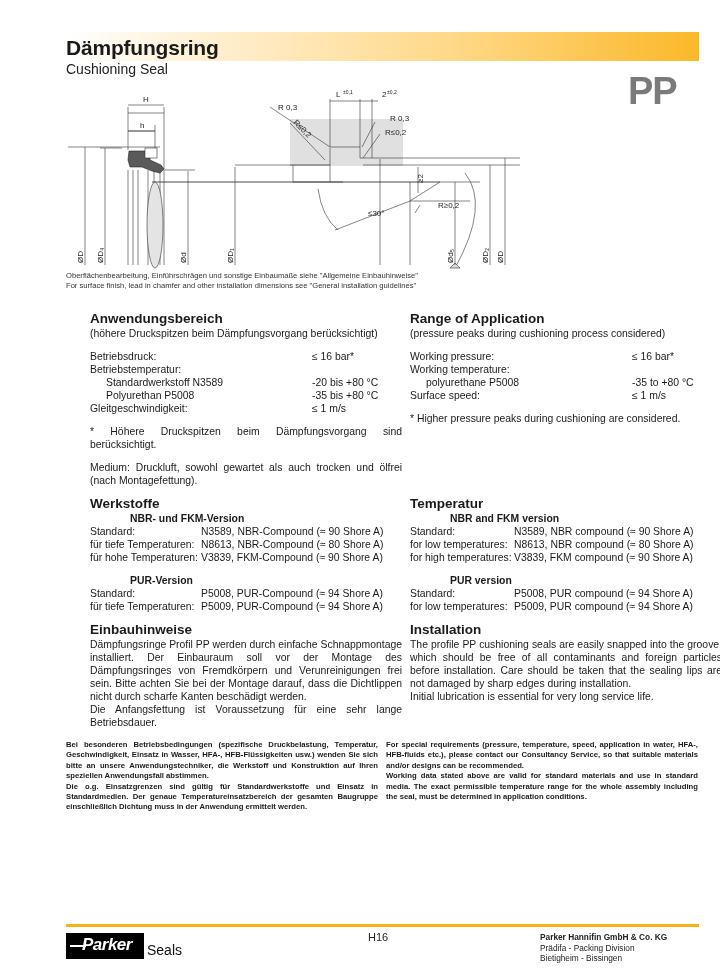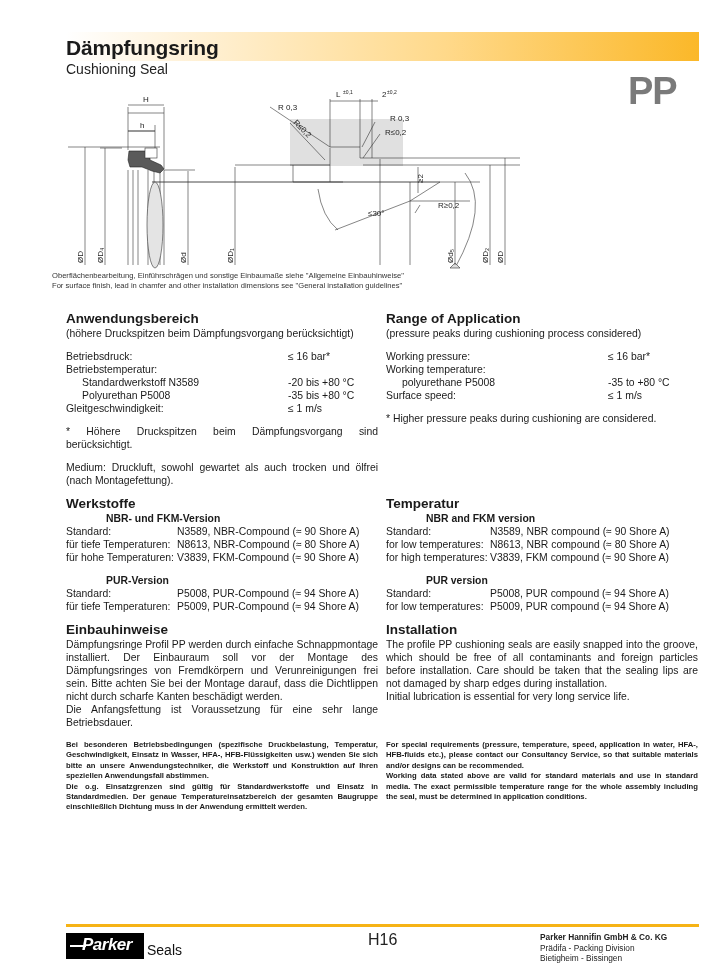--- a/index.html
+++ b/index.html
@@ -10,24 +10,24 @@
   
   .header-band { left:66px; top:32px; width:633px; height:29px;
     background:linear-gradient(to right, #ffffff 0%, #fff1d6 20%, #ffd98a 60%, #fbb829 100%); }
   .title-de { left:66px; top:36px; font-size:21px; font-weight:bold; color:#1a1a1a; letter-spacing:-0.2px; }
   .title-en { left:66px; top:61px; font-size:14px; color:#222; }
   .profile-code { left:628px; top:30px; font-size:38px; font-weight:bold; color:#7a7a7a; letter-spacing:-1px;margin-top:40px; }
 
   
   .drawing { left:60px; top:85px; width:460px; height:185px; }
   .drawing text { font-family:"Liberation Sans", sans-serif; font-size:8px; fill:#222; }
-  .note { left:52px; top:271px; font-size:7.6px; line-height:10px; color:#333; }
+  .note { left:66px; top:271px; font-size:7.6px; line-height:10px; color:#333; }
 
   
-  .col { width:312px; font-size:10.4px; line-height:13px; }
+  .col { width:312px; font-size:10.4px; line-height:13px;margin-left:24px; }
   .col-left { left:66px; }
   .col-right { left:386px; }
   h2.sec { margin:0; font-size:13.5px; font-weight:bold; line-height:16px; }
   .sub { margin:0; }
   .kv { display:flex; }
   .kv .k { width:222px; }
   .kv .k.indent { padding-left:16px; width:206px; }
   .gap { height:10px; }
   .just { text-align:justify; margin:0; }
   h3.subh { margin:0; font-size:10.4px; font-weight:bold;padding-left:40px; }
@@ -36,21 +36,21 @@
   .col-right .mrow .mk { width:104px; }
 
   .fine { font-size:7.7px; line-height:10.4px; font-weight:bold; text-align:justify; width:312px; }
 
   
   .footer-rule { left:66px; top:924px; width:633px; height:3px; background:#f6b315; }
   .logo-box { left:66px; top:933px; width:78px; height:26px; background:#000; }
   .logo-line { left:70px; top:945px; width:16px; height:2px; background:#fff; }
   .logo-text { left:82px; top:935px; font-size:17px; font-weight:bold; color:#fff; font-style:italic; letter-spacing:-0.5px; }
   .logo-seals { left:147px; top:942px; font-size:14px; color:#111; }
-  .page-no { left:368px; top:931px; font-size:16px; color:#222; }
+  .page-no { left:368px; top:931px; font-size:11px; color:#222; }
   .company { left:540px; top:932px; font-size:8.3px; line-height:10.5px; color:#222; }
   .company .bold { font-weight:bold; }
 </style>
 </head>
 <body>
 
 <div class="abs header-band"></div>
 <div class="abs title-de">Dämpfungsring</div>
 <div class="abs title-en">Cushioning Seal</div>
 <div class="abs profile-code">PP</div>

